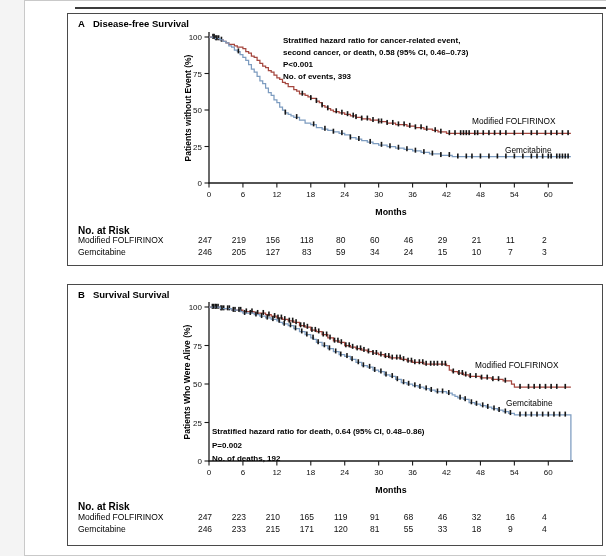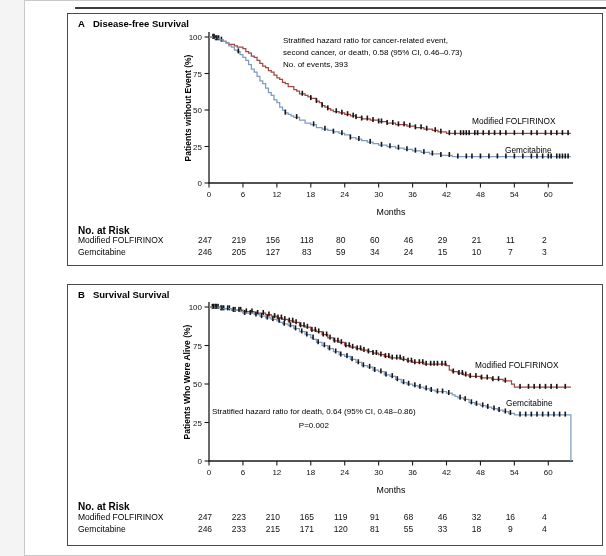--- a/index.html
+++ b/index.html
@@ -9,29 +9,29 @@
   .panel{position:absolute;left:42px;width:536px;border:1px solid #4a4a4a;background:#fff;box-sizing:border-box;}
   #panel-a{top:12px;height:253px;}
   #panel-b{top:283px;height:262px;}
   .panel-title{position:absolute;left:10px;top:4px;font-size:9.5px;font-weight:bold;white-space:nowrap;}
   .panel-letter{margin-right:8px;}
   .ylabel{position:absolute;width:140px;text-align:center;font-size:8.5px;font-weight:bold;
           transform:rotate(-90deg);white-space:nowrap;}
   #ylabel-a{left:50px;top:89px;}
   #ylabel-b{left:49px;top:92px;}
   .plot{position:absolute;left:0;top:0;}
-  .annotation{position:absolute;font-size:8px;line-height:12px;white-space:nowrap;}
+  .annotation{position:absolute;font-size:8px;line-height:12px;white-space:nowrap;font-weight:bold;}
   #annotation-a{left:215px;top:21px;}
-  #annotation-b{left:144px;top:120px;line-height:13.5px;text-align:center;}
+  #annotation-b{left:144px;top:140px;line-height:13.5px;}
   .series-label{position:absolute;font-size:8.3px;white-space:nowrap;}
   #label-ffx-a{left:404px;top:102px;}
   #label-gem-a{left:437px;top:131px;}
   #label-ffx-b{left:407px;top:75px;}
   #label-gem-b{left:438px;top:113px;}
-  .months-label{position:absolute;width:60px;text-align:center;font-size:8.8px;font-weight:normal;}
+  .months-label{position:absolute;width:60px;text-align:center;font-size:8.8px;font-weight:bold;}
   #months-a{left:293px;top:193px;}
   #months-b{left:293px;top:200px;}
   .atrisk-header{position:absolute;left:10px;font-size:10px;font-weight:bold;}
   #atrisk-header-a{top:211px;}
   #atrisk-header-b{top:216px;}
   .atrisk-label{position:absolute;left:10px;font-size:8.5px;white-space:nowrap;}
   #ar-a-0{top:221px;} #ar-a-1{top:233px;}
   #ar-b-0{top:227px;} #ar-b-1{top:239px;}
   svg text{font-family:"Liberation Sans",sans-serif;fill:#111;}
 </style>
@@ -195,20 +195,21 @@
         <text x="340.58000000000004" y="241" font-size="8.5" text-anchor="middle">24</text>
         <text x="374.51" y="241" font-size="8.5" text-anchor="middle">15</text>
         <text x="408.44" y="241" font-size="8.5" text-anchor="middle">10</text>
         <text x="442.37" y="241" font-size="8.5" text-anchor="middle">7</text>
         <text x="476.3" y="241" font-size="8.5" text-anchor="middle">3</text>
       </svg>
 
     <div class="annotation" id="annotation-a">
       <div>Stratified hazard ratio for cancer-related event,</div>
       <div>second cancer, or death, 0.58 (95% CI, 0.46–0.73)</div>
+      <div>P&lt;0.001</div>
       <div>No. of events, 393</div>
     </div>
 
     <div class="series-label" id="label-ffx-a">Modified FOLFIRINOX</div>
     <div class="series-label" id="label-gem-a">Gemcitabine</div>
 
     <div class="months-label" id="months-a">Months</div>
 
     <div class="atrisk-header" id="atrisk-header-a">No. at Risk</div>
     <div class="atrisk-label" id="ar-a-0">Modified FOLFIRINOX</div>
@@ -418,20 +419,21 @@
         <text x="340.58000000000004" y="247" font-size="8.5" text-anchor="middle">55</text>
         <text x="374.51" y="247" font-size="8.5" text-anchor="middle">33</text>
         <text x="408.44" y="247" font-size="8.5" text-anchor="middle">18</text>
         <text x="442.37" y="247" font-size="8.5" text-anchor="middle">9</text>
         <text x="476.3" y="247" font-size="8.5" text-anchor="middle">4</text>
       </svg>
 
     <div class="annotation" id="annotation-b">
       <div>Stratified hazard ratio for death, 0.64 (95% CI, 0.48–0.86)</div>
       <div>P=0.002</div>
+      <div>No. of deaths, 192</div>
     </div>
 
     <div class="series-label" id="label-ffx-b">Modified FOLFIRINOX</div>
     <div class="series-label" id="label-gem-b">Gemcitabine</div>
 
     <div class="months-label" id="months-b">Months</div>
 
     <div class="atrisk-header" id="atrisk-header-b">No. at Risk</div>
     <div class="atrisk-label" id="ar-b-0">Modified FOLFIRINOX</div>
     <div class="atrisk-label" id="ar-b-1">Gemcitabine</div>

